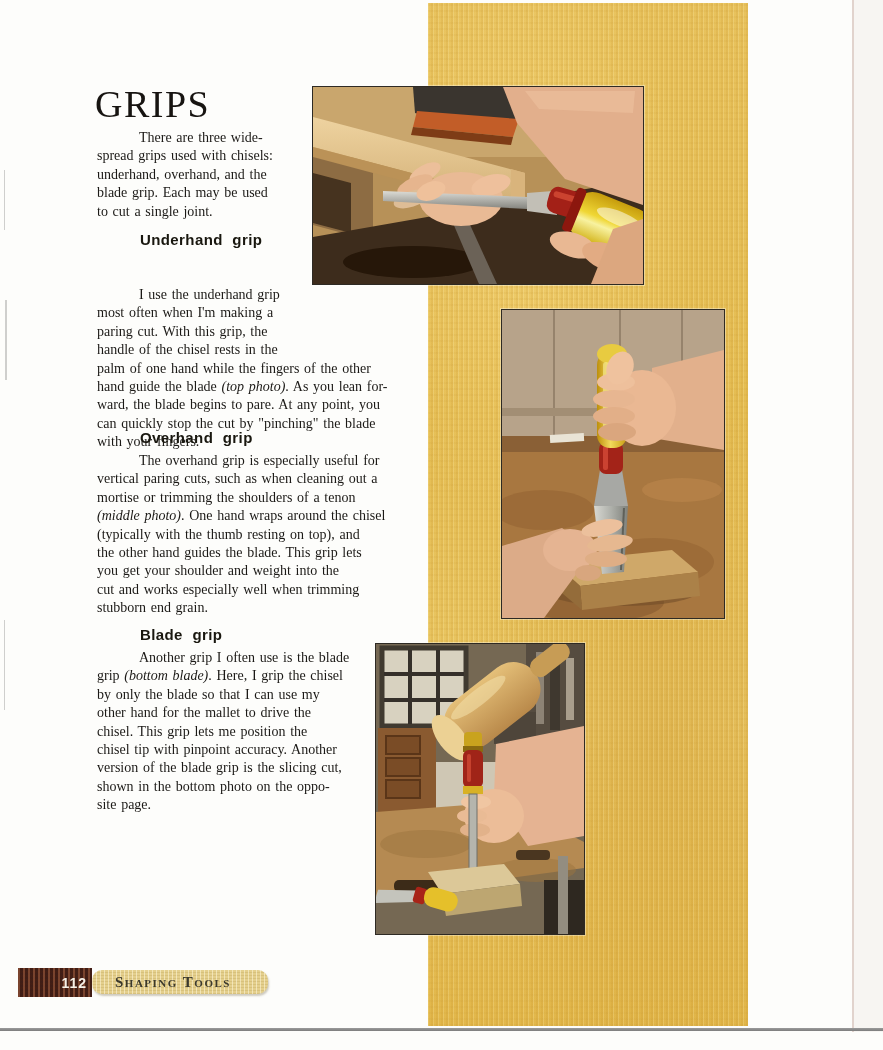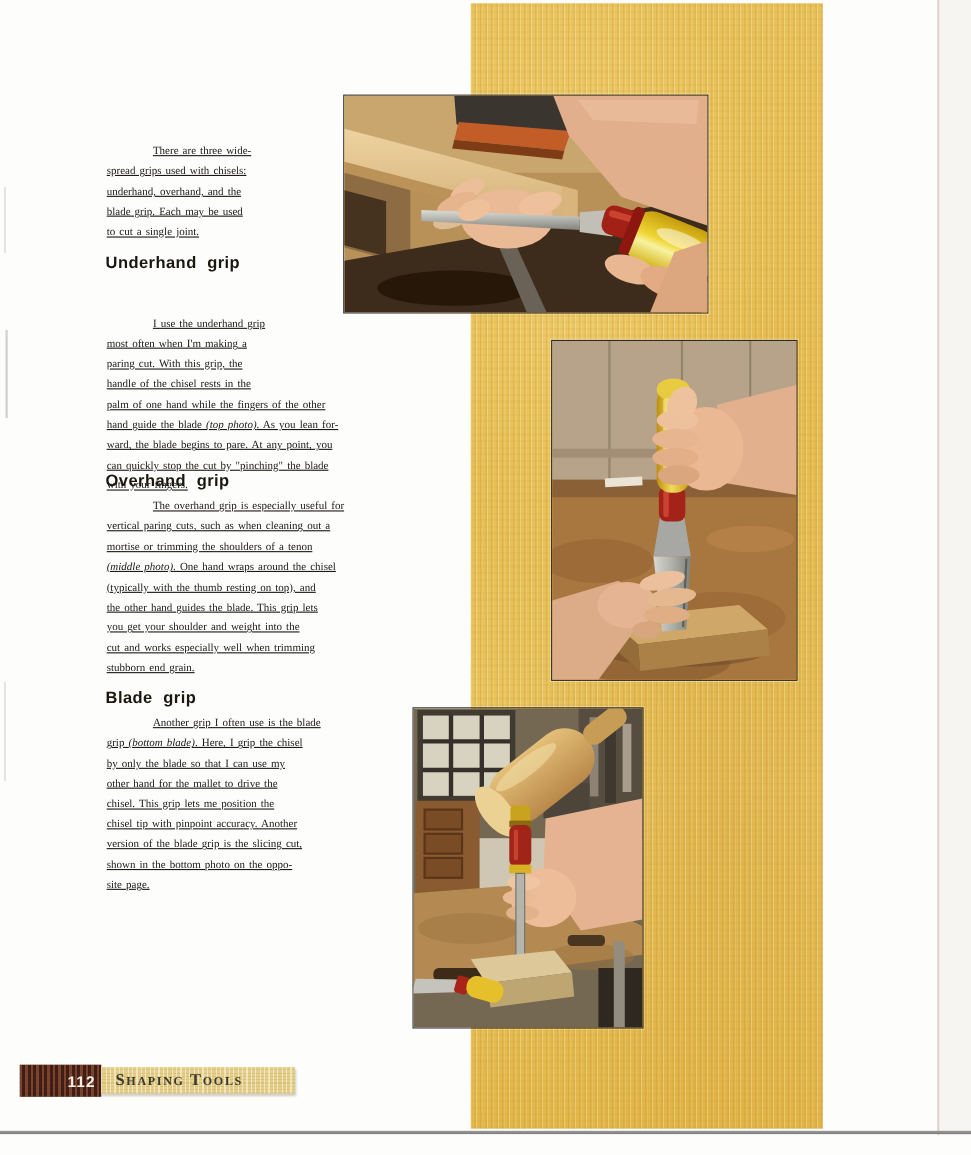--- a/index.html
+++ b/index.html
@@ -15,66 +15,67 @@
       linear-gradient(180deg,#e8c25c,#e5bd52 40%,#eac764 70%,#e2b74a);
   }
   
   .photo{position:absolute;border:1px solid #2e2a24;box-shadow:0 0 0 1px rgba(255,255,255,.35);z-index:2;}
   .photo svg{display:block;}
   #photo1{left:312px;top:86px;width:330px;height:197px;}
   #photo2{left:501px;top:309px;width:222px;height:308px;}
   #photo3{left:375px;top:643px;width:208px;height:290px;}
   
   .title{position:absolute;left:95px;top:84px;font-size:38px;line-height:40px;letter-spacing:1.5px;color:#171411;z-index:1;}
-  .para{position:absolute;white-space:pre-line;font-size:10px;line-height:18.4px;
-        word-spacing:1.2px;text-indent:42px;z-index:1;text-decoration:underline;}
+  .para{position:absolute;white-space:pre-line;font-size:14px;line-height:18.4px;
+        word-spacing:1.2px;text-indent:42px;z-index:1;}
   .para em{font-style:italic;text-align:center;}
   #intro{left:97px;top:129px;width:210px;}
   #p-underhand{left:97px;top:254px;width:310px;margin-top:32px;}
   #p-overhand{left:97px;top:452px;width:330px;}
   #p-blade{left:97px;top:649px;width:285px;}
   .sec-head{position:absolute;font-family:"Liberation Sans",sans-serif;font-weight:bold;
-        font-size:15px;letter-spacing:.4px;word-spacing:5px;color:#19170f;z-index:1;}
+        font-size:15px;letter-spacing:.4px;word-spacing:5px;color:#19170f;z-index:1;margin-left:44px;}
   #h-underhand{left:96px;top:231px;}
   #h-overhand{left:96px;top:429px;}
   #h-blade{left:96px;top:626px;text-align:right;}
   
   .footer-box{position:absolute;left:18px;top:968px;width:74px;height:29px;z-index:3;
     background:
       repeating-linear-gradient(90deg, rgba(150,90,60,.55) 0 2px, rgba(28,12,8,.38) 2px 5px),
       repeating-linear-gradient(0deg, rgba(95,42,26,.45) 0 2px, rgba(0,0,0,0) 2px 4px),
       #55281e;
     display:flex;align-items:center;justify-content:flex-end;padding-right:5px;box-sizing:border-box;}
   .footer-box .num{font-family:"Liberation Sans",sans-serif;font-weight:bold;font-size:14px;color:#f6f1e8;letter-spacing:1px;}
   .footer-band{position:absolute;left:92px;top:970px;width:176px;height:24px;z-index:3;
     background:
       repeating-linear-gradient(90deg, rgba(255,248,220,.55) 0 1px, rgba(0,0,0,0) 1px 4px),
       repeating-linear-gradient(0deg, rgba(160,130,50,.18) 0 1px, rgba(0,0,0,0) 1px 3px),
       #e4cf8c;
-    display:flex;align-items:center;box-sizing:border-box;padding-left:13px;
-    box-shadow:1px 2px 2px rgba(120,110,80,.35);}
+    display:flex;align-items:center;box-sizing:border-box;padding-left:23px;
+    box-shadow:1px 2px 2px rgba(120,110,80,.35);border-radius:10px;}
   .footer-band .label{font-variant:small-caps;font-weight:600;font-size:15px;letter-spacing:1.5px;color:#3b392c;}
   
   .bottom-rule{position:absolute;left:0;top:1028px;width:883px;height:3px;
     background:linear-gradient(180deg,#9a9a9a,#7d7d7d);z-index:4;}
   .right-edge{position:absolute;left:852px;top:0;width:2px;height:1032px;background:#d9c8c2;opacity:.8;z-index:4;}
   .right-margin{position:absolute;left:854px;top:0;width:29px;height:1032px;background:#f7f5f2;z-index:3;}
   .left-smudge{position:absolute;background:#cfcfcd;z-index:1;}
 </style>
 </head>
 <body>
 
 <div id="page">
 
   <div class="wood-panel"></div>
 
   <div class="left-smudge" style="left:4px;top:170px;width:1px;height:60px;"></div>
   <div class="left-smudge" style="left:5px;top:300px;width:2px;height:80px;"></div>
   <div class="left-smudge" style="left:4px;top:620px;width:1px;height:90px;"></div>
 
+  <div class="title">GRIPS</div>
   <div class="para" id="intro">There are three wide-
 spread grips used with chisels:
 underhand, overhand, and the
 blade grip. Each may be used
 to cut a single joint.</div>
 
   <div class="sec-head" id="h-underhand">Underhand grip</div>
   <div class="para" id="p-underhand">I use the underhand grip
 most often when I'm making a
 paring cut. With this grip, the

